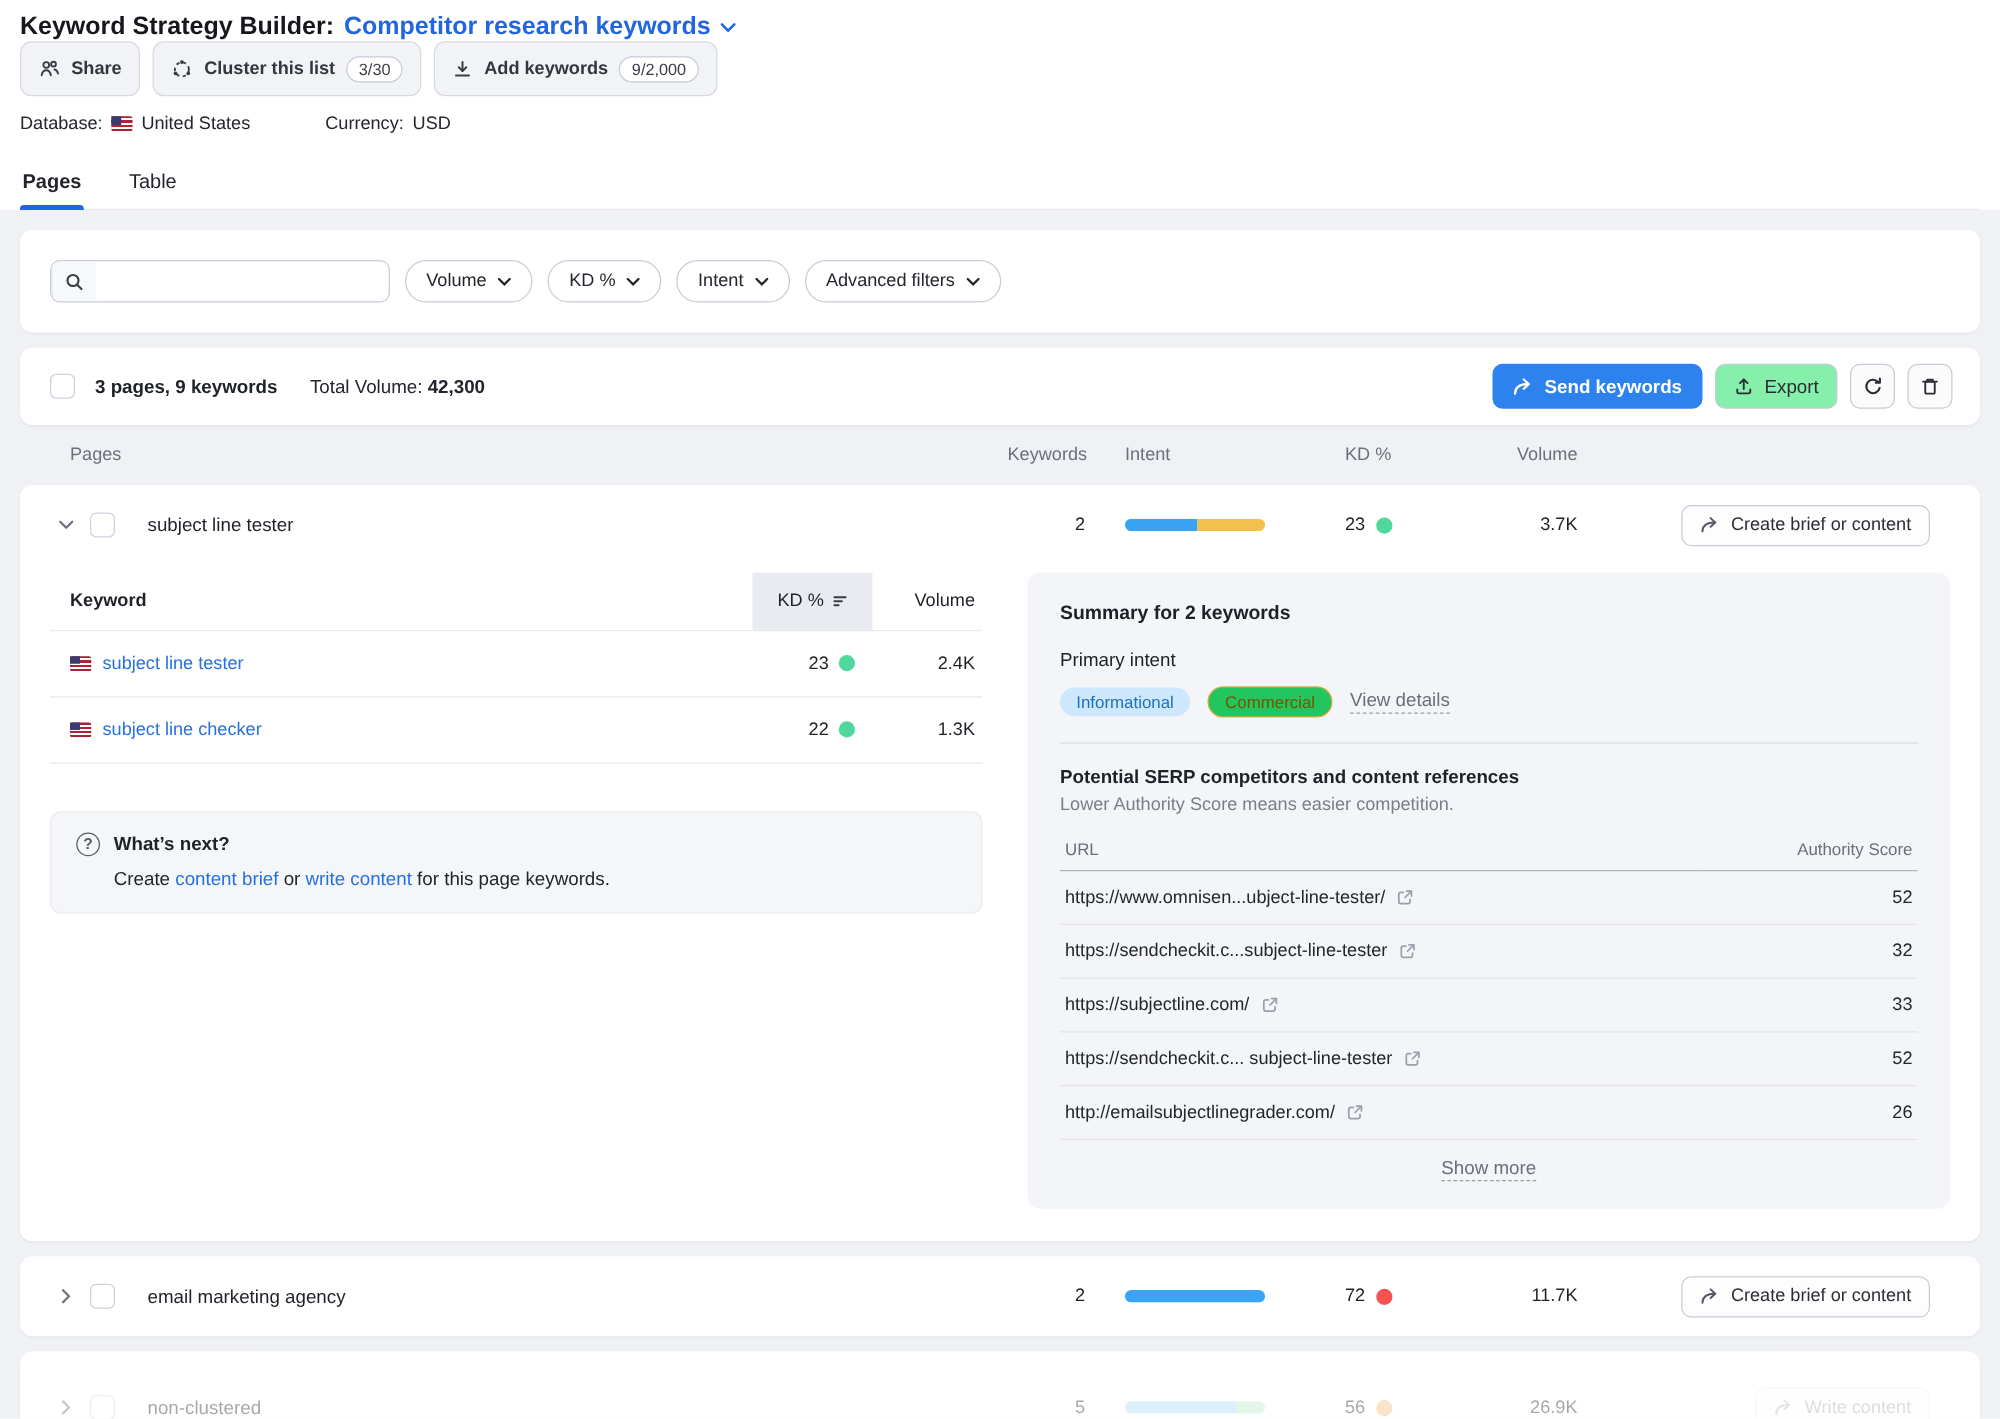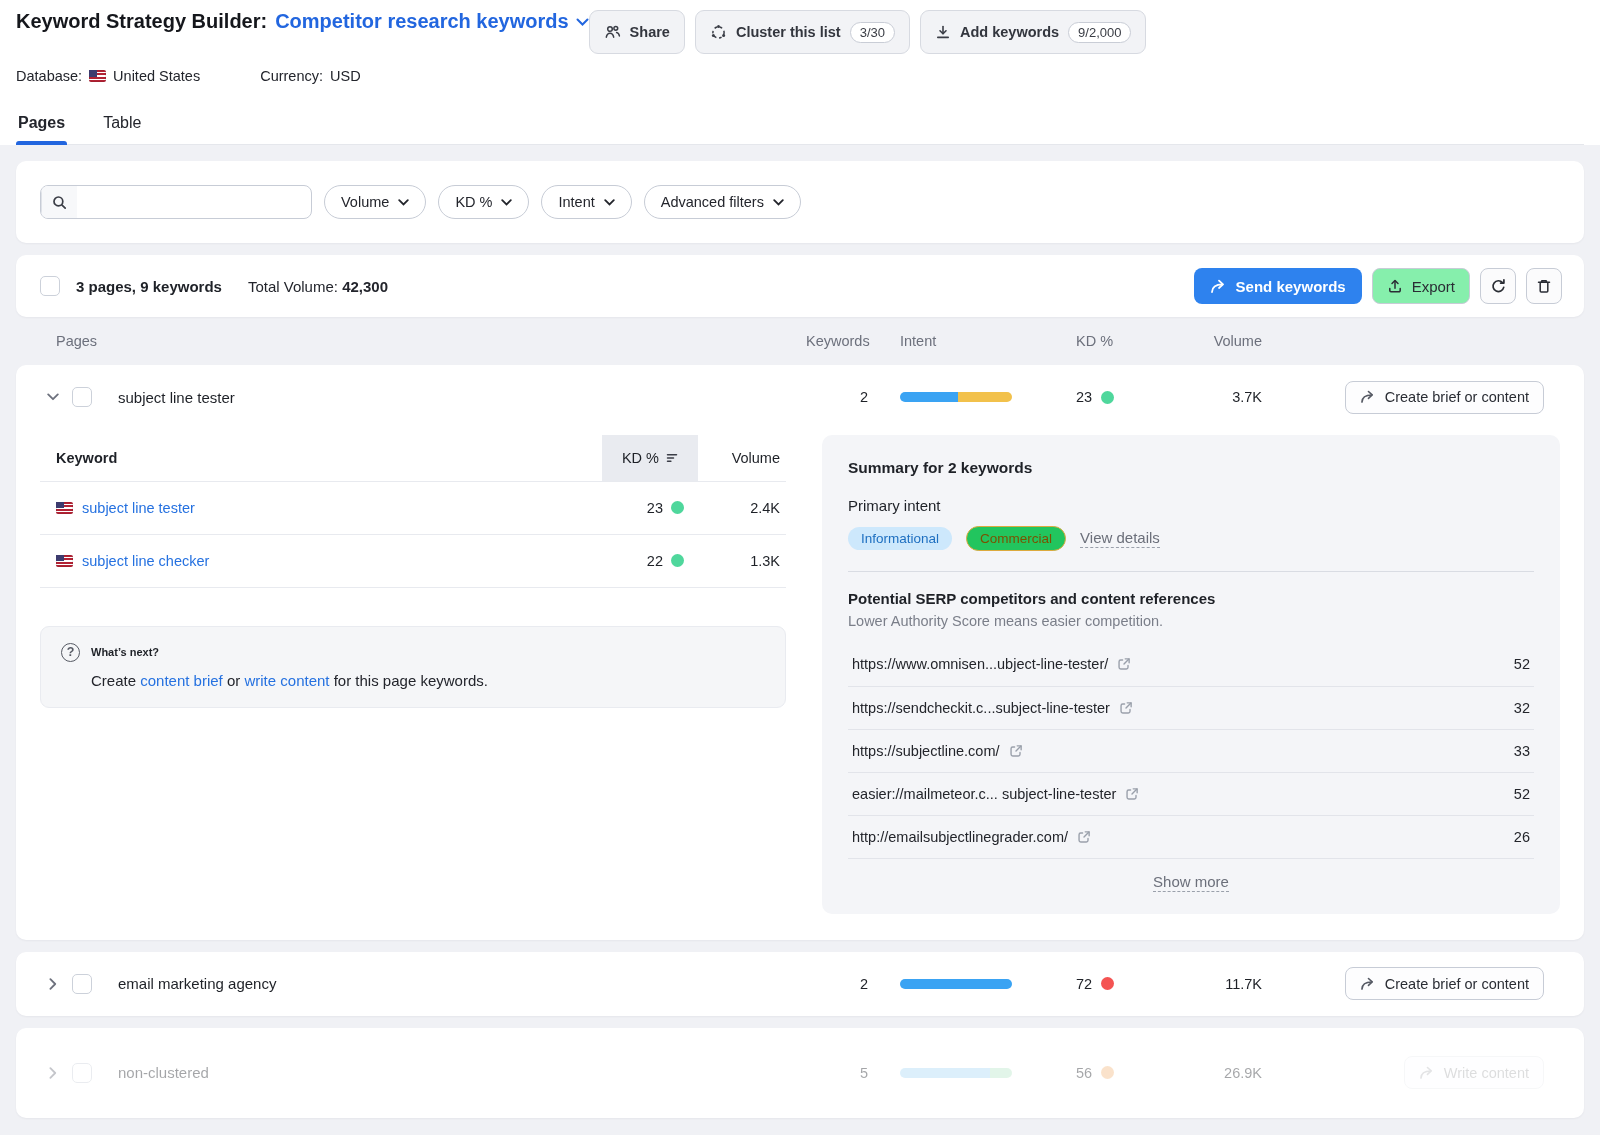--- a/index.html
+++ b/index.html
@@ -6,21 +6,21 @@
   html,body { width:1600px; height:1135px; overflow:hidden; }
   body {
     font-family:"Liberation Sans", sans-serif;
     color:#1e2127; background:#fff; font-size:14px;
   }
   svg { display:block; }
   .app { width:1600px; height:1135px; display:flex; flex-direction:column; }
 
   
   header { background:#fff; padding:10px 16px 0 16px; }
-  .title-row { display:flex; align-items:flex-start; justify-content:flex-start; }
+  .title-row { display:flex; align-items:flex-start; justify-content:space-between;flex-direction:column; }
   .title-left { display:flex; align-items:center; gap:8px; }
   .page-title { font-size:20px; font-weight:700; color:#15171c; }
   .list-picker { display:flex; align-items:center; gap:7px; cursor:pointer; }
   .list-name { font-size:20px; font-weight:700; color:#2266df; }
   .hdr-actions { display:flex; gap:10px; }
   .hdr-btn {
     display:flex; align-items:center; gap:9px; height:44px; padding:0 14px;
     background:#f2f3f6; border:1px solid #d7dae1; border-radius:9px;
     font-size:14.5px; font-weight:600; color:#33363e; cursor:pointer;
   }
@@ -104,21 +104,21 @@
   .kw-name { display:flex; align-items:center; gap:9px; padding-left:16px; }
   .kw-link { color:#2571e0; cursor:pointer; }
   .kw-kd { text-align:right; padding-right:14px; }
   .kd-val-wrap { display:inline-flex; align-items:center; gap:8px; }
   .kw-vol { text-align:right; padding-right:6px; }
 
   .whats-next { margin-top:38px; background:#f5f6f8; border:1px solid #e9ebf0; border-radius:9px; padding:16px 20px 18px; }
   .wn-title-row { display:flex; align-items:center; gap:11px; }
   .q-icon { width:19px; height:19px; border:1.6px solid #565a64; border-radius:50%; color:#565a64;
     display:flex; align-items:center; justify-content:center; font-size:12.5px; font-weight:700; }
-  .wn-title { font-weight:700; font-size:11px; }
+  .wn-title { font-weight:700; font-size:15px; }
   .wn-text { margin:10px 0 0 30px; font-size:15px; color:#23252c; }
   .wn-link { color:#2571e0; cursor:pointer; }
 
   
   .summary-panel { flex:1; background:#f4f5f8; border-radius:10px; padding:24px 26px; align-self:flex-start; }
   .sum-title { font-weight:700; font-size:15.5px; }
   .sum-intent-label { margin-top:20px; font-size:15px; }
   .badge-row { display:flex; align-items:center; gap:14px; margin-top:12px; }
   .badge { border-radius:14px; padding:4px 13px; font-size:13.5px; }
   .badge-info { background:#cde8fc; color:#1e6fc0; }
@@ -412,20 +412,24 @@
           <div class="badge-row">
             <span class="badge badge-info">Informational</span>
             <span class="badge badge-comm">Commercial</span>
             <span class="dashed-link">View details</span>
           </div>
           <div class="sum-divider"></div>
           <div class="serp-title">Potential SERP competitors and content references</div>
           <div class="serp-sub">Lower Authority Score means easier competition.</div>
           <table class="url-table">
             <tbody>
+                <tr>
+              <th>URL</th>
+              <th class="score">Authority Score</th>
+            </tr>
             <tr>
               <td>
                     <span class="url-cell">
                       <span>https://www.omnisen...ubject-line-tester/</span>
                       <span class="ext-icon">
                         <svg width="14" height="14" viewBox="0 0 15 15" fill="none" stroke="currentColor" stroke-width="1.5" stroke-linecap="round" stroke-linejoin="round">
                           <path d="M6 3.2H4A1.8 1.8 0 002.2 5v6A1.8 1.8 0 004 12.8h6A1.8 1.8 0 0011.8 11V9"></path>
                           <path d="M8.8 2h4.2v4.2"></path>
                           <path d="M12.8 2.2L7.5 7.5"></path>
                         </svg>
@@ -460,21 +464,21 @@
                           <path d="M12.8 2.2L7.5 7.5"></path>
                         </svg>
                       </span>
                     </span>
                   </td>
               <td class="score-cell">33</td>
             </tr>
             <tr>
               <td>
                     <span class="url-cell">
-                      <span>easier://mailmeteor.c... subject-line-tester</span>
+                      <span>https://sendcheckit.c... subject-line-tester</span>
                       <span class="ext-icon">
                         <svg width="14" height="14" viewBox="0 0 15 15" fill="none" stroke="currentColor" stroke-width="1.5" stroke-linecap="round" stroke-linejoin="round">
                           <path d="M6 3.2H4A1.8 1.8 0 002.2 5v6A1.8 1.8 0 004 12.8h6A1.8 1.8 0 0011.8 11V9"></path>
                           <path d="M8.8 2h4.2v4.2"></path>
                           <path d="M12.8 2.2L7.5 7.5"></path>
                         </svg>
                       </span>
                     </span>
                   </td>
               <td class="score-cell">52</td>

